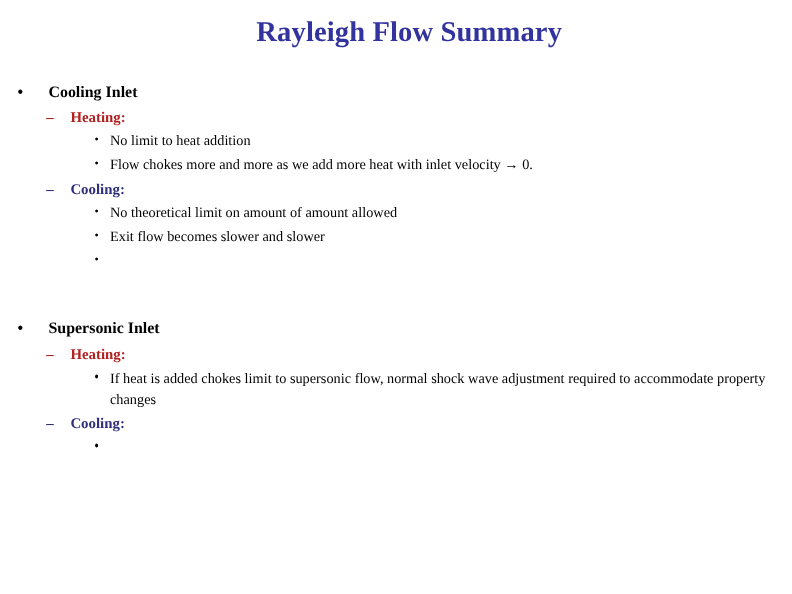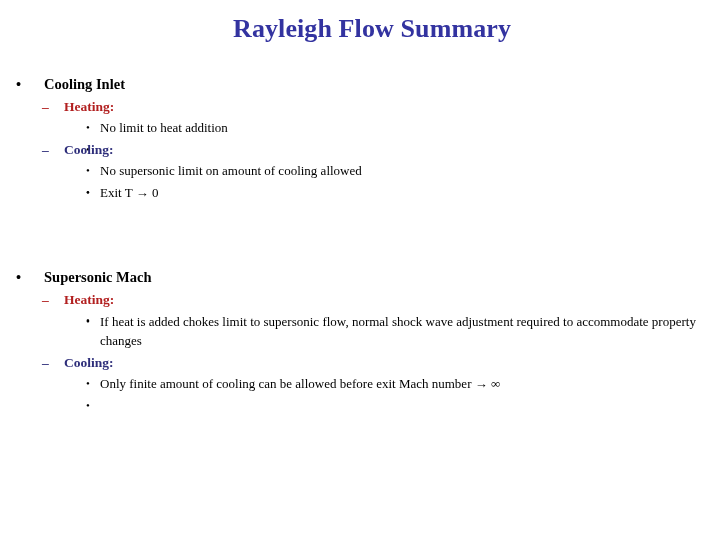--- a/index.html
+++ b/index.html
@@ -140,46 +140,47 @@
       <span>Heating:</span>
     </div>
 
     <div class="lvl3">
       <span class="marker">•</span>
       <span class="wrap-text">No limit to heat addition</span>
     </div>
 
     <div class="lvl3">
       <span class="marker">•</span>
+      <span class="wrap-text">Flow chokes more and more as we add more heat with inlet velocity → 0.</span>
     </div>
 
     <div class="lvl2 cooling-color">
       <span class="marker">–</span>
       <span>Cooling:</span>
     </div>
 
     <div class="lvl3">
       <span class="marker">•</span>
-      <span class="wrap-text">No supersonic limit on amount of cooling allowed</span>
-    </div>
-
-    <div class="lvl3">
-      <span class="marker">•</span>
-    </div>
-
-    <div class="lvl3">
-      <span class="marker">•</span>
-      <span class="wrap-text">Exit T → 0</span>
+      <span class="wrap-text">No theoretical limit on amount of amount allowed</span>
+    </div>
+
+    <div class="lvl3">
+      <span class="marker">•</span>
+      <span class="wrap-text">Exit flow becomes slower and slower</span>
+    </div>
+
+    <div class="lvl3">
+      <span class="marker">•</span>
     </div>
 
     <div class="section-gap"></div>
 
     <div class="lvl1">
       <span class="marker">•</span>
-      <span>Supersonic Mach</span>
+      <span>Supersonic Inlet</span>
     </div>
 
     <div class="lvl2 heading-color">
       <span class="marker">–</span>
       <span>Heating:</span>
     </div>
 
     <div class="lvl3">
       <span class="marker">•</span>
     </div>
@@ -189,21 +190,20 @@
       <span class="wrap-text">If heat is added chokes limit to supersonic flow, normal shock wave adjustment required to accommodate property changes</span>
     </div>
 
     <div class="lvl2 cooling-color">
       <span class="marker">–</span>
       <span>Cooling:</span>
     </div>
 
     <div class="lvl3">
       <span class="marker">•</span>
-      <span class="wrap-text">Only finite amount of cooling can be allowed before exit Mach number → ∞</span>
     </div>
 
     <div class="lvl3">
       <span class="marker">•</span>
     </div>
 
   </div>
 </div>
 
 </body></html>

